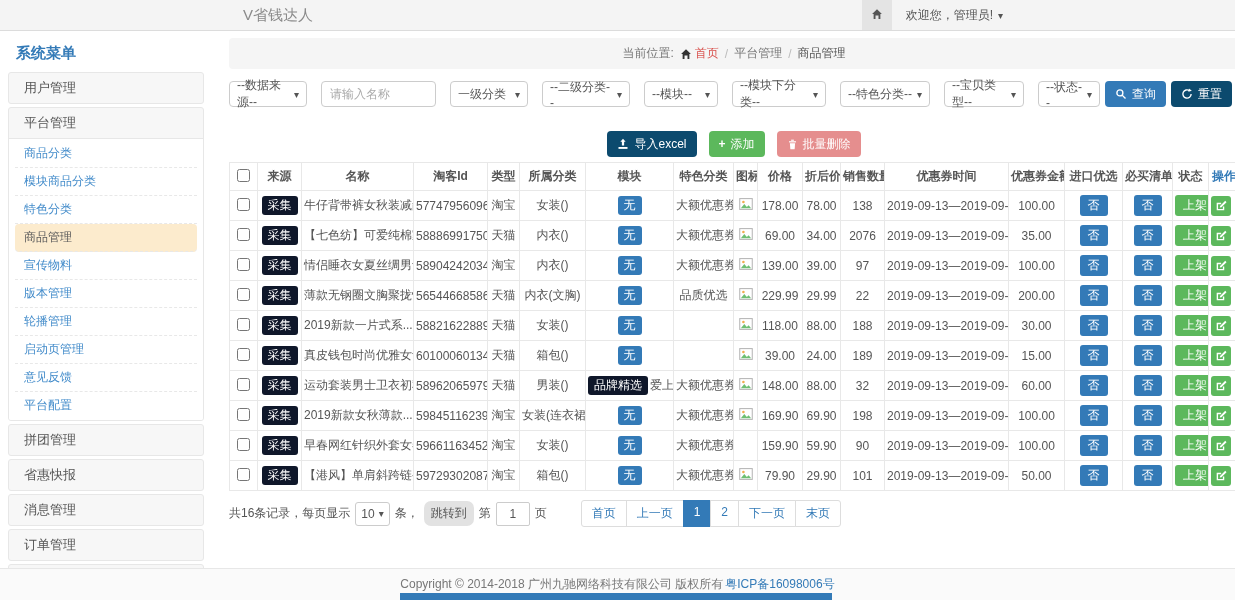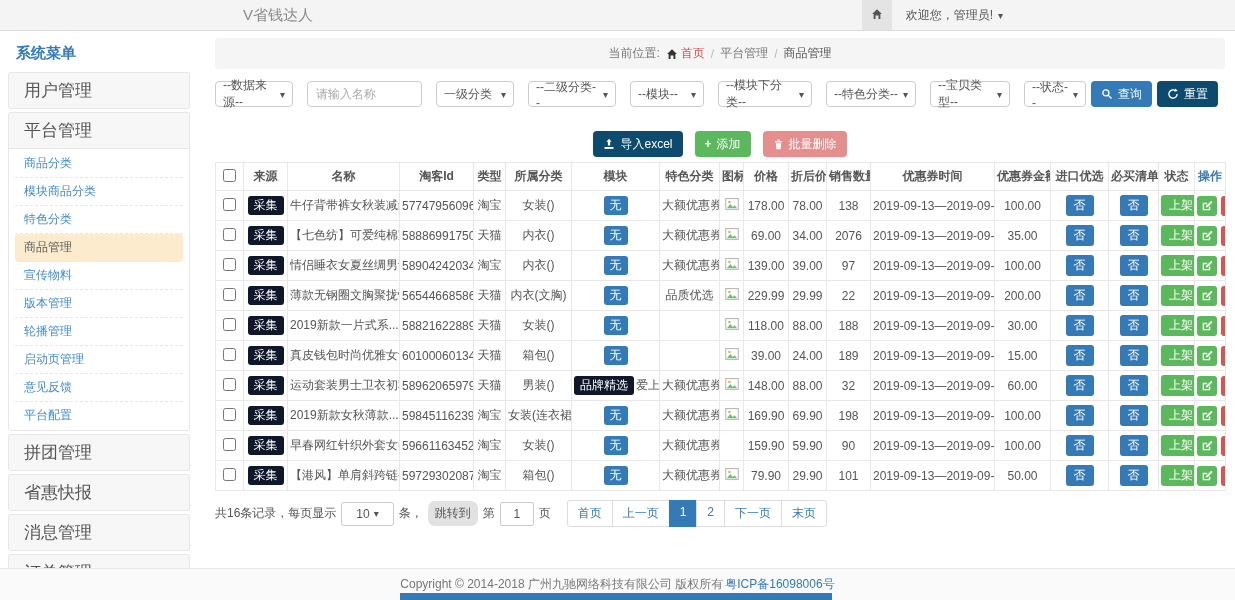--- a/index.html
+++ b/index.html
@@ -14,24 +14,24 @@
     display:flex; align-items:center; flex-shrink:0; }
   .topbar-title { margin-left:243px; font-size:15px; color:#8a8a8a; }
   .topbar-right { margin-left:auto; margin-right:232px; display:flex; align-items:center; }
   .home-box { width:30px; height:30px; background:#e4e4e4; display:flex;
     align-items:center; justify-content:center; color:#555; cursor:pointer; }
   .welcome { margin-left:14px; color:#555; display:flex; align-items:center; gap:5px; cursor:pointer; }
   .caret-sm { font-size:10px; color:#555; }
 
   
   .page { flex:1; display:flex; overflow:hidden; }
-  .sidebar { width:182px; margin-left:8px; flex-shrink:0; }
+  .sidebar { width:196px; margin-left:8px; flex-shrink:0; }
   .sidebar-title { color:#337ab7; font-size:15px; font-weight:bold; padding:13px 8px 9px 8px; }
   .panel { border:1px solid #e7e7e7; border-radius:3px; margin-bottom:3px; background:#f7f7f7; overflow:hidden; }
-  .panel-heading { padding:6px 15px; font-size:17px; color:#555; cursor:pointer; }
+  .panel-heading { padding:6px 15px; font-size:13px; color:#555; cursor:pointer; }
   .panel-body { background:#fff; border-top:1px solid #e7e7e7; padding:1px 6px; }
   .sub-item { padding:5px 9px; color:#428bca; border-bottom:1px dashed #e8e8e8; cursor:pointer; }
   .sub-item:last-child { border-bottom:none; }
   .sub-item.active { background:#fcebcd; border-radius:4px; color:#5b5b5b; }
 
   .main { width:1010px; margin-left:25px; }
 
   
   .breadcrumb { background:#f5f5f5; border-radius:4px; margin-top:7px; padding:7px 15px;
     display:flex; align-items:center; gap:6px; color:#777;justify-content:center; }
@@ -78,21 +78,21 @@
   .cell-btn.status { background:#5cb85c; }
   .op-btn { display:inline-flex; width:20px; height:20px; border-radius:3px; align-items:center;
     justify-content:center; color:#fff; cursor:pointer; vertical-align:middle; }
   .op-edit { background:#5cb85c; margin-right:4px; }
   .op-del { background:#d9534f; }
   .module-cell { display:inline-flex; align-items:center; gap:2px; }
 
   
   .pagination-row { display:flex; align-items:center; margin-top:9px; }
   .pg-left { display:flex; align-items:center; gap:5px; color:#555; }
-  .mini-select { border:1px solid #ccc; border-radius:3px; height:24px; padding:0 14px; background:#fff;
+  .mini-select { border:1px solid #ccc; border-radius:3px; height:24px; padding:0 5px; background:#fff;
     display:flex; align-items:center; gap:4px; cursor:pointer; }
   .jump-btn { background:#e2e2e2; color:#555; padding:4px 7px; border-radius:7px; cursor:pointer; }
   .mini-input { width:34px; height:24px; border:1px solid #ccc; border-radius:2px; text-align:center;
     font-family:"Liberation Sans", sans-serif; font-size:12px; color:#555; }
   .pg-right { margin-left:auto; margin-right:398px; display:flex; }
   .pg-btn { border:1px solid #ddd; background:#fff; color:#337ab7; padding:4px 10px; margin-left:-1px; cursor:pointer; }
   .pg-btn:first-child { border-radius:3px 0 0 3px; margin-left:0; }
   .pg-btn:last-child { border-radius:0 3px 3px 0; }
   .pg-btn.active { background:#337ab7; border-color:#337ab7; color:#fff; }
 

